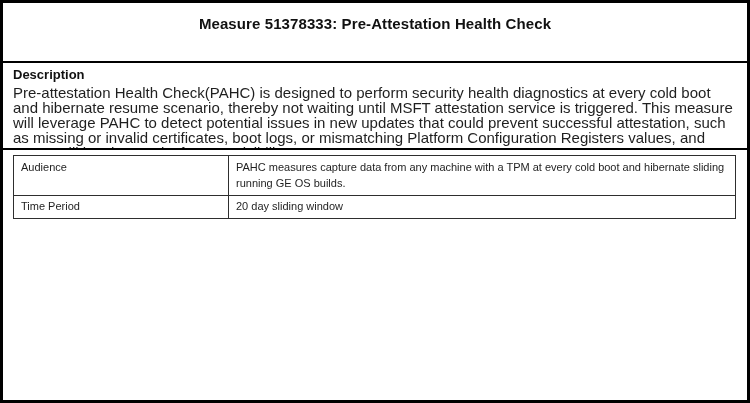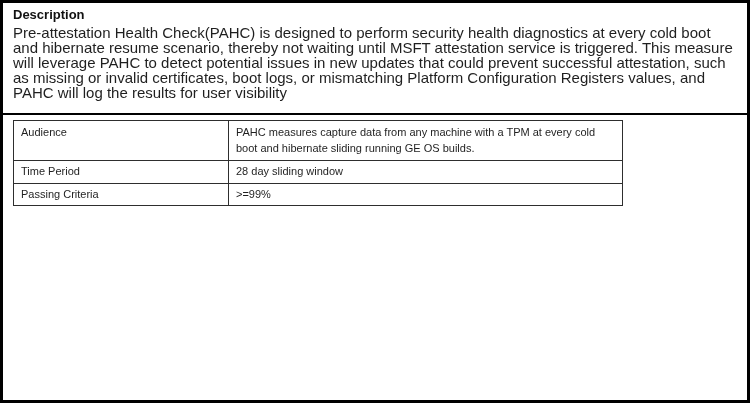--- a/index.html
+++ b/index.html
@@ -28,21 +28,21 @@
   .title-bar h1 {
     margin: 0;
     font-size: 15px;
     font-weight: 600;
     letter-spacing: 0.1px;
     color: #111111;
   }
   
   .description-section {
     box-sizing: border-box;
-    height: 112px;
+    height: 87px;
     border-bottom: 2px solid #000000;
     padding: 4px 10px 0 10px;
     overflow: hidden;
   }
   .section-heading {
     margin: 0;
     font-size: 13px;
     font-weight: 700;
     line-height: 16px;
     color: #111111;
@@ -53,21 +53,21 @@
     line-height: 15px;
     color: #1f1f1f;
     max-width: 727px;
   }
   
   .attributes-section {
     padding: 2px 10px 0 10px;
   }
   .attributes-table {
     margin-top: 3px;
-    width: 610px;
+    width: 723px;
     border-collapse: collapse;
     table-layout: fixed;
   }
   .attributes-table td {
     border: 1px solid #2e2e2e;
     font-size: 11px;
     line-height: 15.5px;
     padding: 3px 8px 3px 7px;
     vertical-align: top;
     color: #1f1f1f;
@@ -100,39 +100,38 @@
   }
   .calc-text {
     flex: 1 1 auto;
   }
 </style>
 </head>
 <body>
 
 <div class="page">
 
+  <header class="title-bar">
+    <h1>Measure 51378333: Pre-Attestation Health Check</h1>
+  </header>
 
   <section class="description-section">
     <h2 class="section-heading">Description</h2>
     <p class="description-body">Pre-attestation Health Check(PAHC) is designed to perform security health diagnostics at every cold boot and hibernate resume scenario, thereby not waiting until MSFT attestation service is triggered. This measure will leverage PAHC to detect potential issues in new updates that could prevent successful attestation, such as missing or invalid certificates, boot logs, or mismatching Platform Configuration Registers values, and PAHC will log the results for user visibility</p>
   </section>
 
   <section class="attributes-section">
     <table class="attributes-table">
       <tbody>
         <tr class="tall">
           <td class="label-cell">Audience</td>
           <td>PAHC measures capture data from any machine with a TPM at every cold boot and hibernate sliding running GE OS builds.</td>
         </tr>
         <tr>
           <td class="label-cell">Time Period</td>
-          <td>28 day sliding window</td>
-        </tr>
-        <tr>
-          <td class="label-cell">Passing Criteria</td>
-          <td>&gt;=99%</td>
+          <td>20 day sliding window</td>
         </tr>
       </tbody>
     </table>
   </section>
 
 
 </div>
 
 </body></html>

